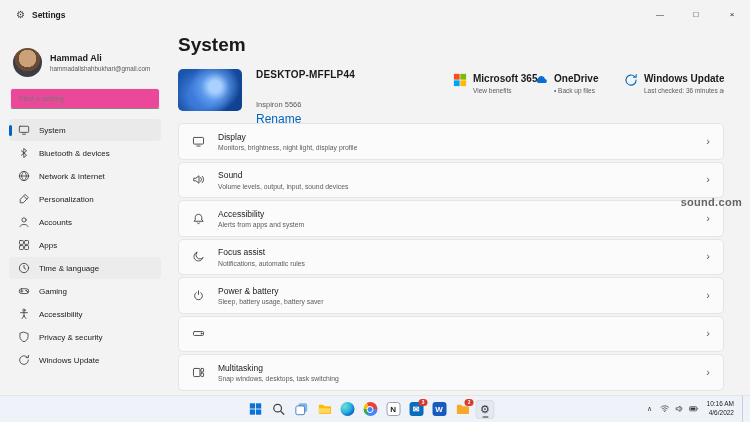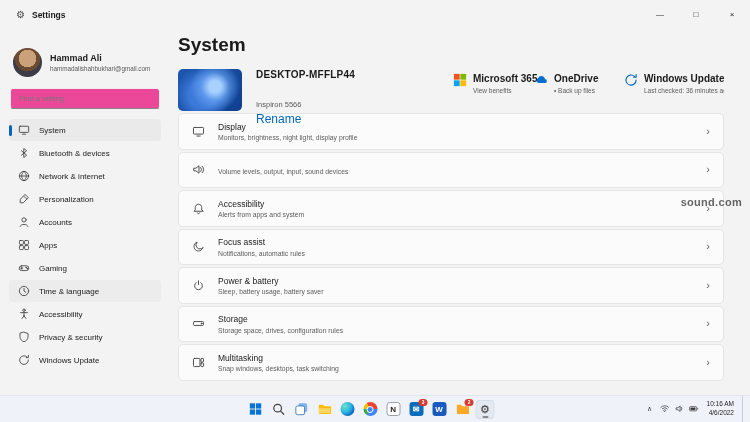--- a/index.html
+++ b/index.html
@@ -52,21 +52,21 @@
   .dev-model{font-size:7.5px;color:#5c5c5c;margin-top:20px}
   .rename{font-size:12px;color:#0067c0;margin-top:3px;cursor:pointer}
   .quick-links{position:absolute;top:43px;left:0;right:0;height:30px}
   .qlink{position:absolute;display:flex;gap:6px;align-items:flex-start;cursor:pointer}
   .qlink.q0{left:275px}.qlink.q1{left:356px}.qlink.q2{left:446px}
   .q-ic{width:14px;height:14px;flex:none;margin-top:0}
   .q-ic svg{width:100%;height:100%}
   .q-title{font-size:10px;font-weight:bold}
   .q-sub{font-size:6.5px;color:#5c5c5c;margin-top:2.5px;white-space:nowrap}
 
-  .cards{}
+  .cards{margin-top:10px}
   .card{height:36.5px;display:flex;align-items:center;background:#fbfbfb;border:1px solid #e5e5e5;
         border-radius:5px;padding:0 13px;margin-bottom:2px;box-sizing:border-box;cursor:pointer}
   .row-ic{width:13px;height:13px;color:#454545;margin-right:13px;flex:none;display:flex}
   .row-ic svg{width:100%;height:100%}
   .c-title{font-size:8.5px}
   .c-sub{font-size:6.8px;color:#5c5c5c;margin-top:2.5px}
   .chev{margin-left:auto;color:#5f5f5f;font-size:11px;line-height:1}
 
   
   .taskbar{position:absolute;bottom:0;left:0;right:0;height:26px;background:#eff3f9;
@@ -186,40 +186,40 @@
         <svg viewBox="0 0 16 16" fill="none" stroke="currentColor" stroke-width="1.15" stroke-linecap="round" stroke-linejoin="round">
             <rect x="2" y="2" width="5.2" height="5.2" rx="1"></rect>
             <rect x="8.8" y="2" width="5.2" height="5.2" rx="1"></rect>
             <rect x="2" y="8.8" width="5.2" height="5.2" rx="1"></rect>
             <rect x="8.8" y="8.8" width="5.2" height="5.2" rx="1"></rect>
           </svg>
       </span>
       <span class="nav-label">Apps</span>
     </div>
 
+    <div class="nav-item hover">
+      <span class="nic">
+        <svg viewBox="0 0 16 16" fill="none" stroke="currentColor" stroke-width="1.15" stroke-linecap="round" stroke-linejoin="round">
+            <circle cx="8" cy="8" r="6.2"></circle>
+            <path d="M8 4.6V8l2.4 1.6"></path>
+          </svg>
+      </span>
+      <span class="nav-label">Time &amp; language</span>
+    </div>
+
     <div class="nav-item">
       <span class="nic">
         <svg viewBox="0 0 16 16" fill="none" stroke="currentColor" stroke-width="1.15" stroke-linecap="round" stroke-linejoin="round">
             <rect x="1.6" y="5" width="12.8" height="6.4" rx="3.2"></rect>
             <path d="M5 6.8v2.8M3.6 8.2h2.8"></path>
             <circle cx="10.8" cy="7.4" r="0.5" fill="currentColor"></circle>
             <circle cx="12.3" cy="9" r="0.5" fill="currentColor"></circle>
           </svg>
       </span>
       <span class="nav-label">Gaming</span>
-    </div>
-
-    <div class="nav-item hover">
-      <span class="nic">
-        <svg viewBox="0 0 16 16" fill="none" stroke="currentColor" stroke-width="1.15" stroke-linecap="round" stroke-linejoin="round">
-            <circle cx="8" cy="8" r="6.2"></circle>
-            <path d="M8 4.6V8l2.4 1.6"></path>
-          </svg>
-      </span>
-      <span class="nav-label">Time &amp; language</span>
     </div>
 
     <div class="nav-item">
       <span class="nic">
         <svg viewBox="0 0 16 16" fill="none" stroke="currentColor" stroke-width="1.15" stroke-linecap="round" stroke-linejoin="round">
             <circle cx="8" cy="3" r="1.6"></circle>
             <path d="M3.4 6.2h9.2M8 6.2v4.2M8 10.4l-2.6 3.6M8 10.4l2.6 3.6"></path>
           </svg>
       </span>
       <span class="nav-label">Accessibility</span>
@@ -317,20 +317,21 @@
 
     <div class="card">
       <span class="row-ic">
         <svg viewBox="0 0 16 16" fill="none" stroke="currentColor" stroke-width="1.15" stroke-linecap="round" stroke-linejoin="round">
             <path d="M2.6 6.4h2.3L8.6 3.4v9.2L4.9 9.6H2.6z"></path>
             <path d="M10.8 5.6a3.6 3.6 0 0 1 0 4.8"></path>
             <path d="M12.6 4a6 6 0 0 1 0 8"></path>
           </svg>
       </span>
       <div>
+        <div class="c-title">Sound</div>
         <div class="c-sub">Volume levels, output, input, sound devices</div>
       </div>
       <span class="chev">›</span>
     </div>
 
     <div class="card">
       <span class="row-ic">
         <svg viewBox="0 0 16 16" fill="none" stroke="currentColor" stroke-width="1.15" stroke-linecap="round" stroke-linejoin="round">
             <path d="M12 9.4V6.8c0-2.3-1.6-4-4-4s-4 1.7-4 4v2.6L2.6 11.4h10.8z"></path>
             <path d="M6.6 13.4a1.5 1.5 0 0 0 2.8 0"></path>
@@ -370,24 +371,20 @@
       <span class="chev">›</span>
     </div>
 
     <div class="card">
       <span class="row-ic">
         <svg viewBox="0 0 16 16" fill="none" stroke="currentColor" stroke-width="1.15" stroke-linecap="round" stroke-linejoin="round">
             <rect x="1.8" y="5.6" width="12.4" height="4.8" rx="1.2"></rect>
             <circle cx="11.8" cy="8" r="0.6" fill="currentColor"></circle>
           </svg>
       </span>
-      <div>
-        <div class="c-title">Storage</div>
-        <div class="c-sub">Storage space, drives, configuration rules</div>
-      </div>
       <span class="chev">›</span>
     </div>
 
     <div class="card">
       <span class="row-ic">
         <svg viewBox="0 0 16 16" fill="none" stroke="currentColor" stroke-width="1.15" stroke-linecap="round" stroke-linejoin="round">
             <rect x="1.8" y="3" width="8" height="10" rx="1.2"></rect>
             <rect x="11" y="3" width="3.2" height="4.4" rx="0.8"></rect>
             <rect x="11" y="8.6" width="3.2" height="4.4" rx="0.8"></rect>
           </svg>

